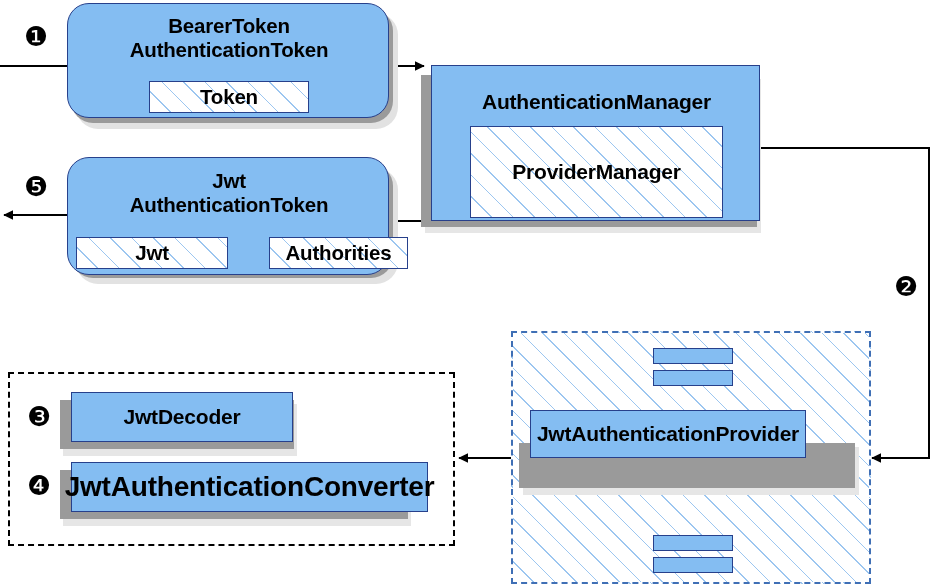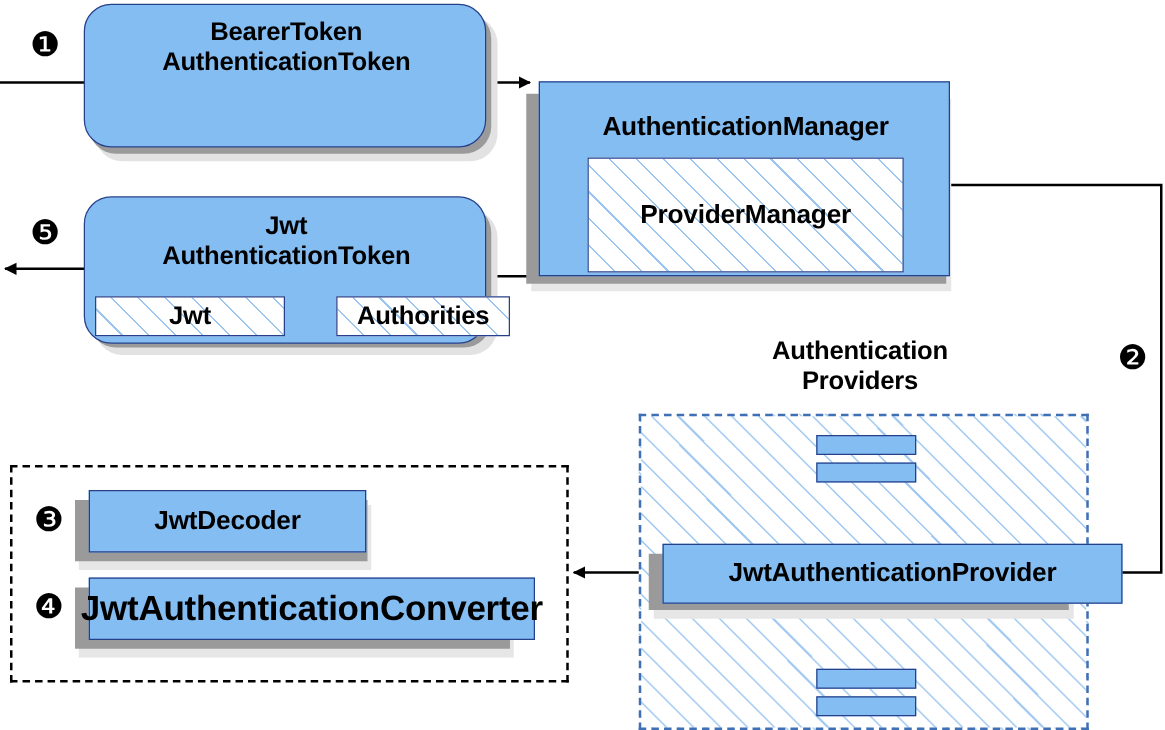--- a/index.html
+++ b/index.html
@@ -118,20 +118,23 @@
   <div class="abs bullet" style="left:24px;top:173px;">❺</div>
   <div class="abs bullet" style="left:894px;top:273px;">❷</div>
   <div class="abs bullet" style="left:27px;top:403px;">❸</div>
   <div class="abs bullet" style="left:27px;top:472px;">❹</div>
 
   <div class="abs card-round-shadow2" style="left:76px;top:13px;width:322px;height:116px;"></div>
   <div class="abs card-round-shadow" style="left:71px;top:9px;width:322px;height:114px;"></div>
   <div class="abs card-round" style="left:67px;top:3px;width:322px;height:115px;">
     <div class="abs ctr lbl" style="left:0;top:6px;width:322px;height:56px;font-size:20.5px;">BearerToken
 AuthenticationToken</div>
+    <div class="abs subbox hatch ctr" style="left:81px;top:77px;width:160px;height:32px;">
+      <span class="lbl" style="font-size:20.5px;">Token</span>
+    </div>
   </div>
 
   <div class="abs sh-light" style="left:425px;top:79px;width:336px;height:154px;"></div>
   <div class="abs sh-dark" style="left:421px;top:75px;width:336px;height:152px;"></div>
   <div class="abs card-sq" style="left:431px;top:65px;width:329px;height:156px;">
     <div class="abs ctr lbl" style="left:0;top:22px;width:329px;height:28px;font-size:21px;">AuthenticationManager</div>
     <div class="abs subbox hatch ctr" style="left:38px;top:60px;width:253px;height:92px;">
       <span class="lbl" style="font-size:21px;">ProviderManager</span>
     </div>
   </div>
@@ -143,34 +146,32 @@
 AuthenticationToken</div>
   </div>
 
   <div class="abs subbox hatch ctr" style="left:76px;top:237px;width:152px;height:32px;">
     <span class="lbl" style="font-size:20.5px;">Jwt</span>
   </div>
   <div class="abs subbox hatch ctr" style="left:237px;top:237px;width:139px;height:32px;margin-left:32px;">
     <span class="lbl" style="font-size:20.5px;">Authorities</span>
   </div>
 
-  <div class="abs ctr lbl" style="left:557px;top:266px;width:262px;height:54px;font-size:20.5px;">Authentication
-Providers</div>
 
   <div class="abs dash-blue hatch" style="left:511px;top:331px;width:360px;height:253px;"></div>
 
   <div class="abs card-sq" style="left:653px;top:348px;width:80px;height:16px;"></div>
   <div class="abs card-sq" style="left:653px;top:370px;width:80px;height:16px;"></div>
 
   <div class="abs card-sq" style="left:653px;top:535px;width:80px;height:16px;"></div>
   <div class="abs card-sq" style="left:653px;top:557px;width:80px;height:16px;"></div>
 
   <div class="abs sh-light" style="left:523px;top:447px;width:336px;height:48px;"></div>
   <div class="abs sh-dark" style="left:519px;top:443px;width:336px;height:45px;"></div>
-  <div class="abs card-sq ctr" style="left:530px;top:435px;width:368px;height:48px;">
+  <div class="abs card-sq ctr" style="left:530px;top:410px;width:276px;height:48px;">
     <span class="lbl" style="font-size:21px;">JwtAuthenticationProvider</span>
   </div>
 
   <div class="abs dash-black" style="left:8px;top:372px;width:447px;height:174px;"></div>
 
   <div class="abs sh-light" style="left:63px;top:404px;width:234px;height:52px;"></div>
   <div class="abs sh-dark" style="left:60px;top:400px;width:234px;height:49px;"></div>
   <div class="abs card-sq ctr" style="left:71px;top:392px;width:222px;height:50px;">
     <span class="lbl" style="font-size:21px;">JwtDecoder</span>
   </div>

